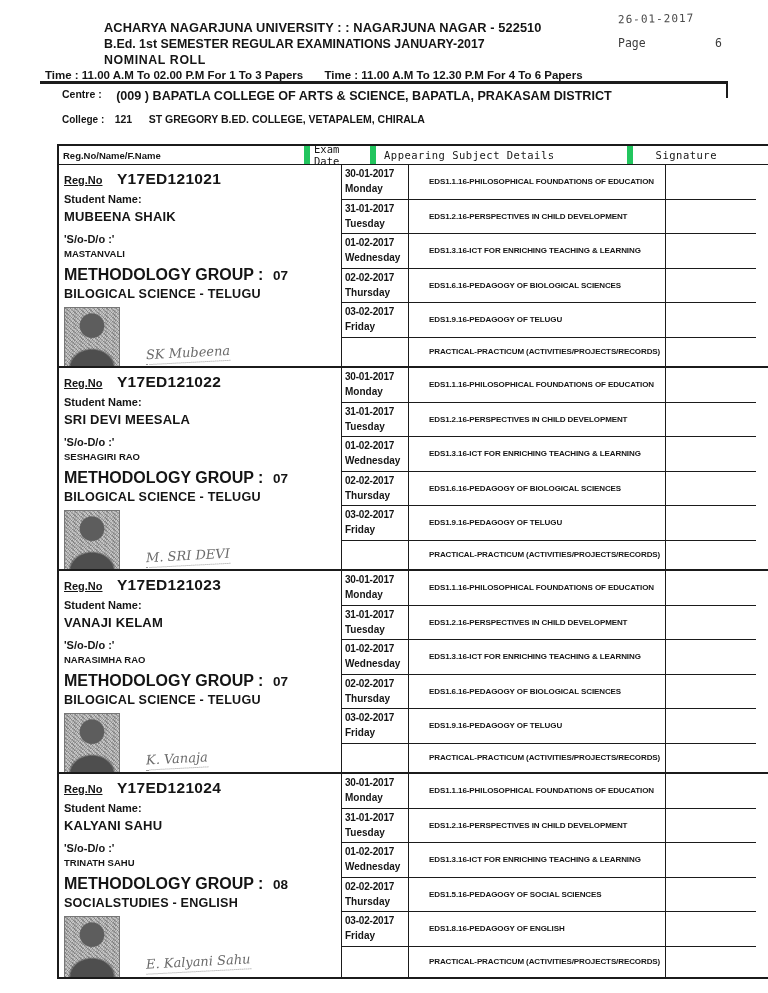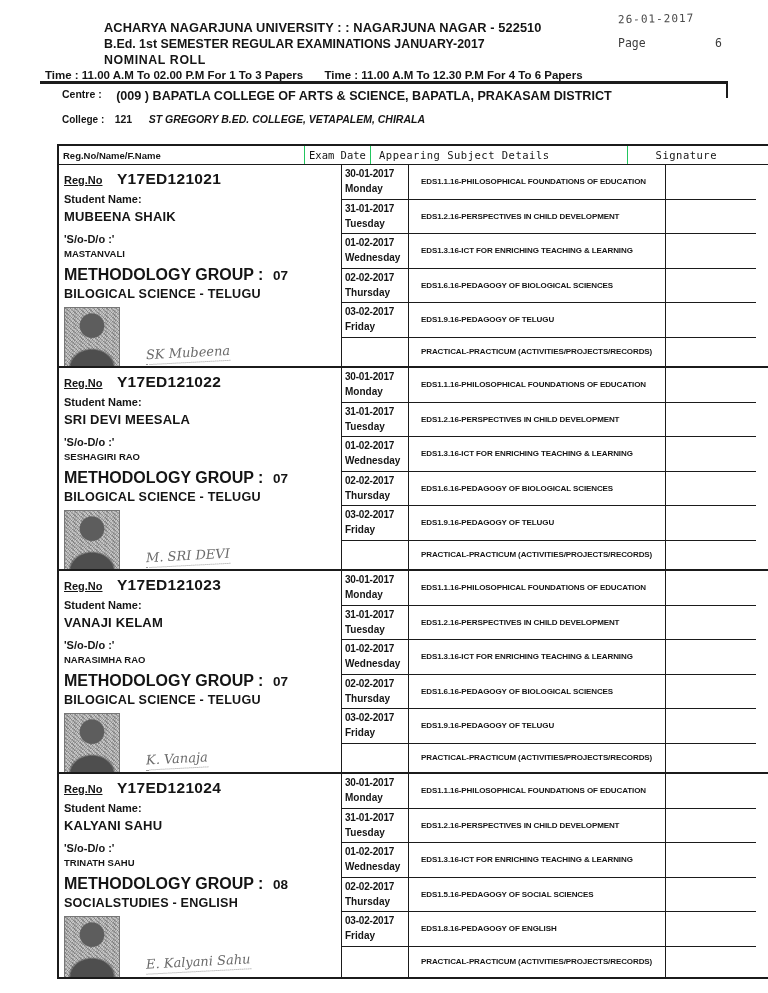--- a/index.html
+++ b/index.html
@@ -47,37 +47,37 @@
     position:absolute; top:81px; left:726px; height:17px;
     border-left:2px solid #1c1c1c;
   }
 
   .centre-row { position:absolute; top:86px; left:62px; width:680px; white-space:nowrap; }
   .centre-label { font-size:10.5px; font-weight:bold; vertical-align:2px; }
   .centre-value { font-size:12.6px; font-weight:bold; margin-left:10px; }
   .college-row { position:absolute; top:109px; left:62px; width:680px; white-space:nowrap; font-weight:bold; }
   .college-label { font-size:10px; }
   .college-code { font-size:10.5px; margin-left:6px; }
-  .college-name { font-size:10.5px; margin-left:12px;font-style:italic; }
+  .college-name { font-size:10.5px; margin-left:12px; }
 
   
   .roll-table {
     position:absolute; top:144px; left:57px; width:736px;
     border:2px solid #1b1b1b;
     background:#fff;
   }
   .thead {
     display:grid; grid-template-columns:245px 66px 257px 92px;
     height:19px; border-bottom:1px solid #1b1b1b;
   }
   .th { display:flex; align-items:center; overflow:hidden; }
   .th-reg { font-size:9.5px; font-weight:bold; padding-left:4px; }
   .th-mono {
     font-family:"DejaVu Sans Mono", monospace;
-    font-size:10.5px; border-left:1px solid #22c55e; padding-left:4px;
+    font-size:10.5px; border-left:6px solid #22c55e; padding-left:4px;
   }
   .th-subject { padding-left:8px; letter-spacing:.5px; }
   .th-sign { justify-content:flex-end; padding-right:2px; letter-spacing:.5px; }
 
   .student-block {
     display:grid; grid-template-columns:245px 415px;
     height:203px; border-bottom:2px solid #1b1b1b;
     overflow:hidden;
     gap:37px;
   }
@@ -120,21 +120,21 @@
   .exam-rows { border-left:1px solid #1b1b1b; display:grid;
     grid-template-rows:34.5px 34.5px 34.5px 34.5px 34.5px 1fr; }
   .exam-row { display:grid; grid-template-columns:66px 257px 92px;
     border-bottom:1px solid #1b1b1b; overflow:hidden; }
   .exam-row:last-child { border-bottom:none; }
   .cell-date { padding:3px 2px 0 3px; }
   .exam-date { font-size:10px; font-weight:bold; white-space:nowrap; letter-spacing:-.2px; }
   .exam-day { font-size:10px; font-weight:bold; margin-top:4px; }
   .cell-subject {
     border-left:1px solid #1b1b1b; display:flex; align-items:center;
-    padding-left:12px; font-size:8px; font-weight:bold; letter-spacing:-.1px;
+    padding-left:20px; font-size:8px; font-weight:bold; letter-spacing:-.1px;
     white-space:nowrap; overflow:hidden;
   }
   .cell-sign { border-left:1px solid #1b1b1b; }
 </style>
 </head>
 <body>
 
 <div class="print-date">26-01-2017</div>
 <div class="page-row">
   <span>Page</span>

